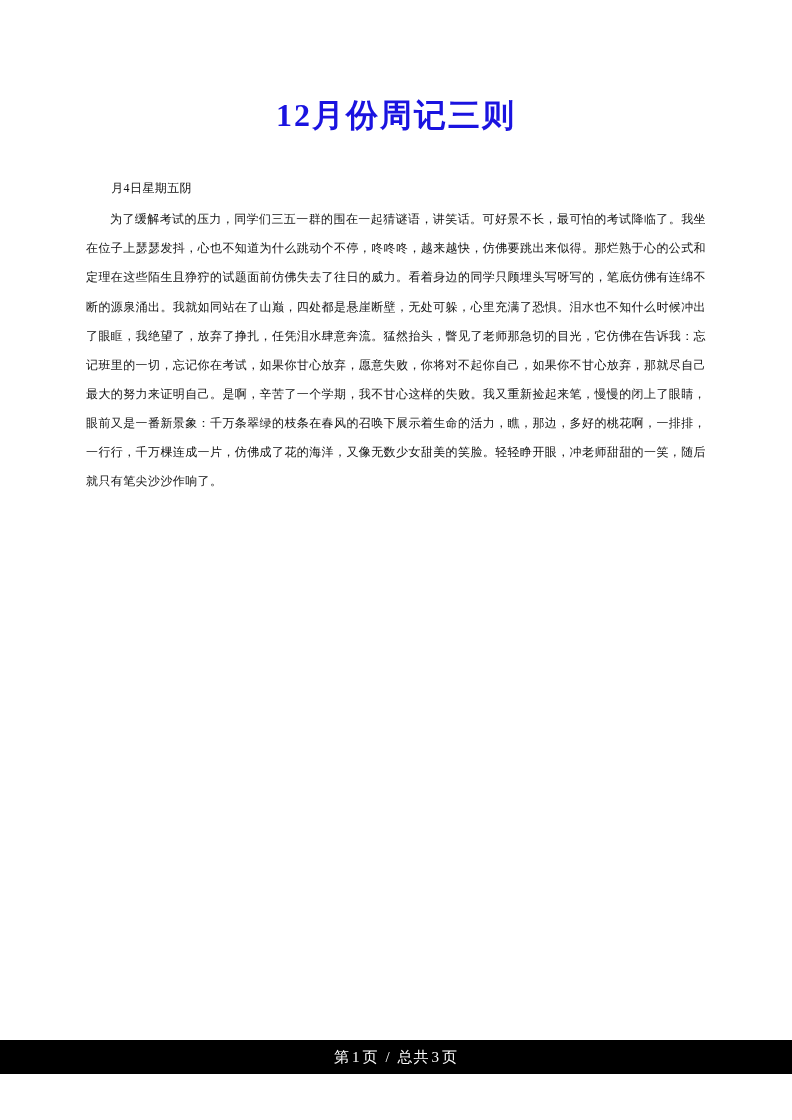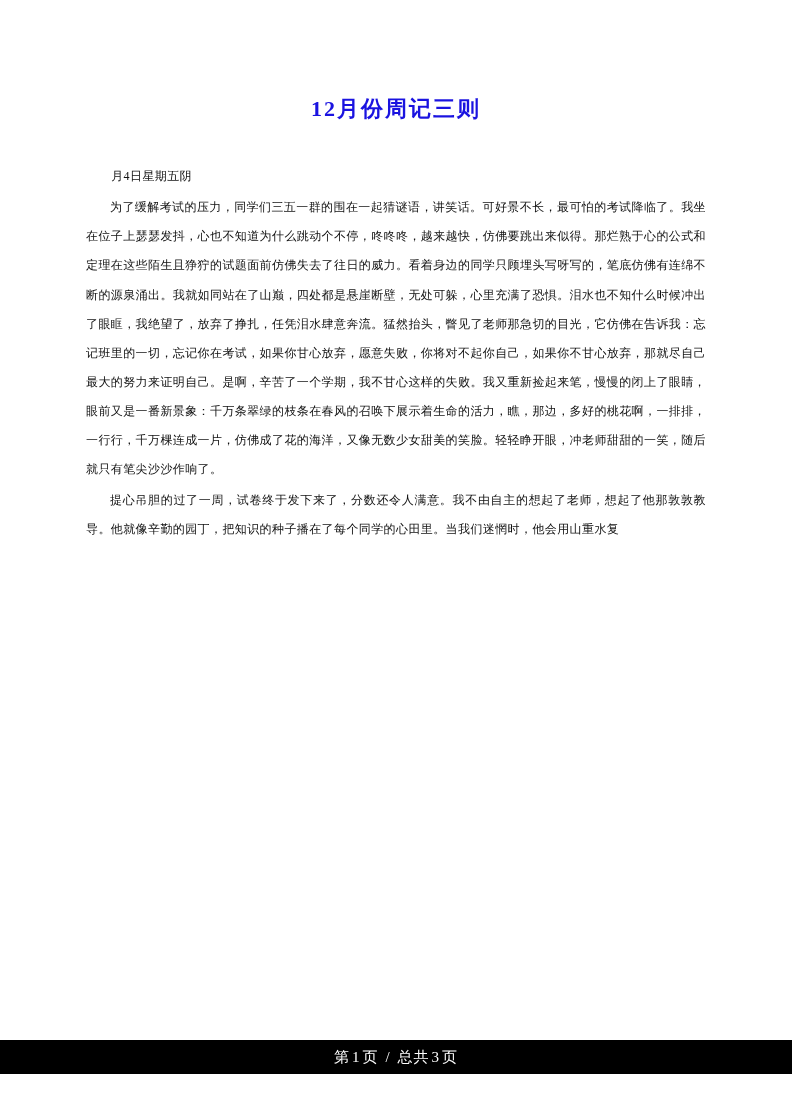--- a/index.html
+++ b/index.html
@@ -19,21 +19,21 @@
     height: 1120px;
     box-sizing: border-box;
     position: relative;
     background: #ffffff;
   }
   .doc-title {
     text-align: center;
     color: #1a13e0;
     font-family: "Liberation Serif", "DejaVu Serif", serif;
     font-weight: bold;
-    font-size: 22px;
+    font-size: 32px;
     letter-spacing: 2px;
     margin: 0;
     padding-top: 96px;
     padding-bottom: 0;
     line-height: 1.2;
   }
   .content {
     margin: 0 auto;
     padding-top: 40px;
     width: 620px;
@@ -76,21 +76,20 @@
 </head>
 <body>
 
 <div class="page">
 
   <h1 class="doc-title">12月份周记三则</h1>
 
   <div class="content">
     <p class="para heading-line">月4日星期五阴</p>
     <p class="para">为了缓解考试的压力，同学们三五一群的围在一起猜谜语，讲笑话。可好景不长，最可怕的考试降临了。我坐在位子上瑟瑟发抖，心也不知道为什么跳动个不停，咚咚咚，越来越快，仿佛要跳出来似得。那烂熟于心的公式和定理在这些陌生且狰狞的试题面前仿佛失去了往日的威力。看着身边的同学只顾埋头写呀写的，笔底仿佛有连绵不断的源泉涌出。我就如同站在了山巅，四处都是悬崖断壁，无处可躲，心里充满了恐惧。泪水也不知什么时候冲出了眼眶，我绝望了，放弃了挣扎，任凭泪水肆意奔流。猛然抬头，瞥见了老师那急切的目光，它仿佛在告诉我：忘记班里的一切，忘记你在考试，如果你甘心放弃，愿意失败，你将对不起你自己，如果你不甘心放弃，那就尽自己最大的努力来证明自己。是啊，辛苦了一个学期，我不甘心这样的失败。我又重新捡起来笔，慢慢的闭上了眼睛，眼前又是一番新景象：千万条翠绿的枝条在春风的召唤下展示着生命的活力，瞧，那边，多好的桃花啊，一排排，一行行，千万棵连成一片，仿佛成了花的海洋，又像无数少女甜美的笑脸。轻轻睁开眼，冲老师甜甜的一笑，随后就只有笔尖沙沙作响了。</p>
-    <p class="para">提心吊胆的过了一周，试卷终于发下来了，分数还令人满意。我不由自主的想起了老师，想起了他那敦敦教导。他就像辛勤的园丁，把知识的种子播在了每个同学的心田里。当我们迷惘时，他会用山重水复</p>
   </div>
 
   <div class="footer-bar">
     <span class="num">第</span>
     <span class="num">1</span>
     <span class="num">页</span>
     <span class="sep">/</span>
     <span class="num">总共</span>
     <span class="num">3</span>
     <span class="num">页</span>

